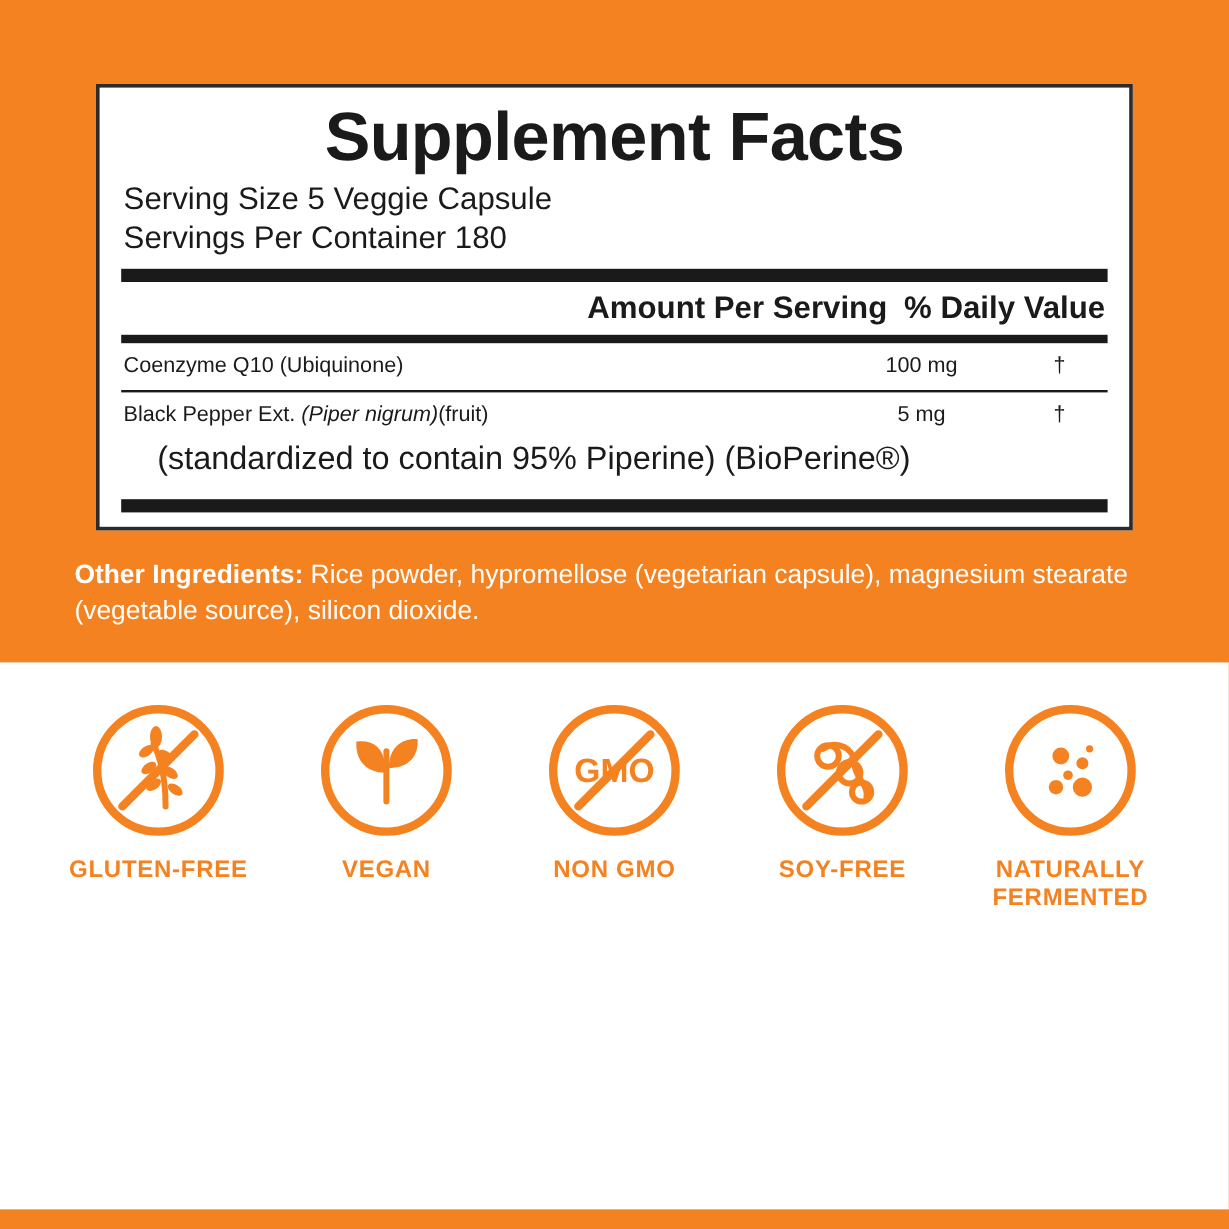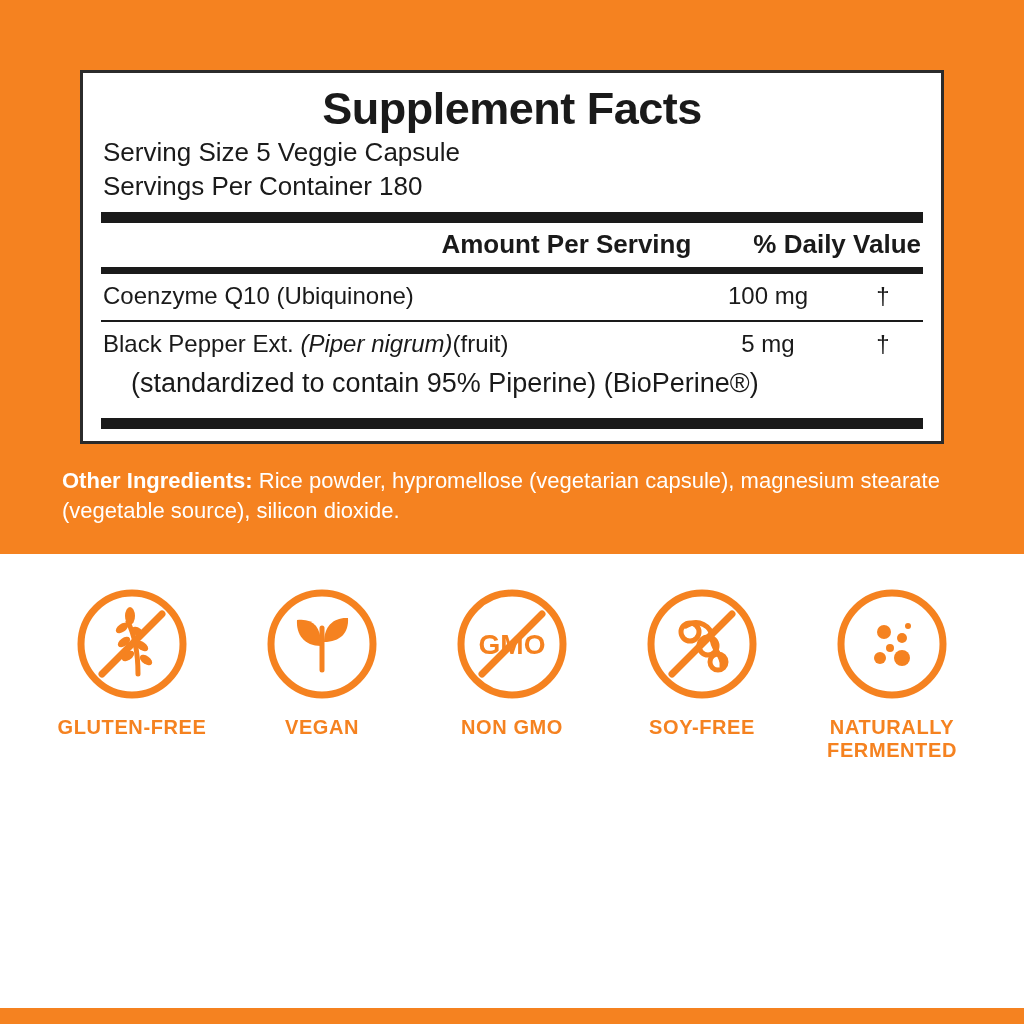--- a/index.html
+++ b/index.html
@@ -31,21 +31,21 @@
 
   
   .facts-panel {
     background: #ffffff;
     border: 3px solid #2b2b2b;
     margin: 70px 80px 0 80px;
     padding: 10px 18px 12px 18px;
     box-sizing: border-box;
   }
   .facts-title {
-    font-size: 45px;
+    font-size: 57px;
     font-weight: bold;
     letter-spacing: -0.5px;
     color: #1a1a1a;
     line-height: 1.05;
     text-align: center;
     margin: 2px 0 4px 0;
     white-space: nowrap;
   }
   .serving-line {
     font-size: 26px;
@@ -69,28 +69,27 @@
     margin: 0;
   }
   .amount-row {
     display: flex;
     justify-content: flex-end;
     align-items: baseline;
     font-size: 26px;
     font-weight: bold;
     color: #1a1a1a;
     padding: 6px 2px 7px 0;
-    gap: 48px;
   }
   .amount-row .aps { margin-right: 14px; }
 
   .nutrient-row {
     display: flex;
     align-items: baseline;
-    font-size: 24px;
+    font-size: 18px;
     color: #1a1a1a;
     padding: 8px 0 9px 2px;
     line-height: 1.2;
   }
   .nutrient-name { flex: 1 1 auto; }
   .nutrient-amount {
     flex: 0 0 auto;
     width: 150px;
     text-align: center;
   }

